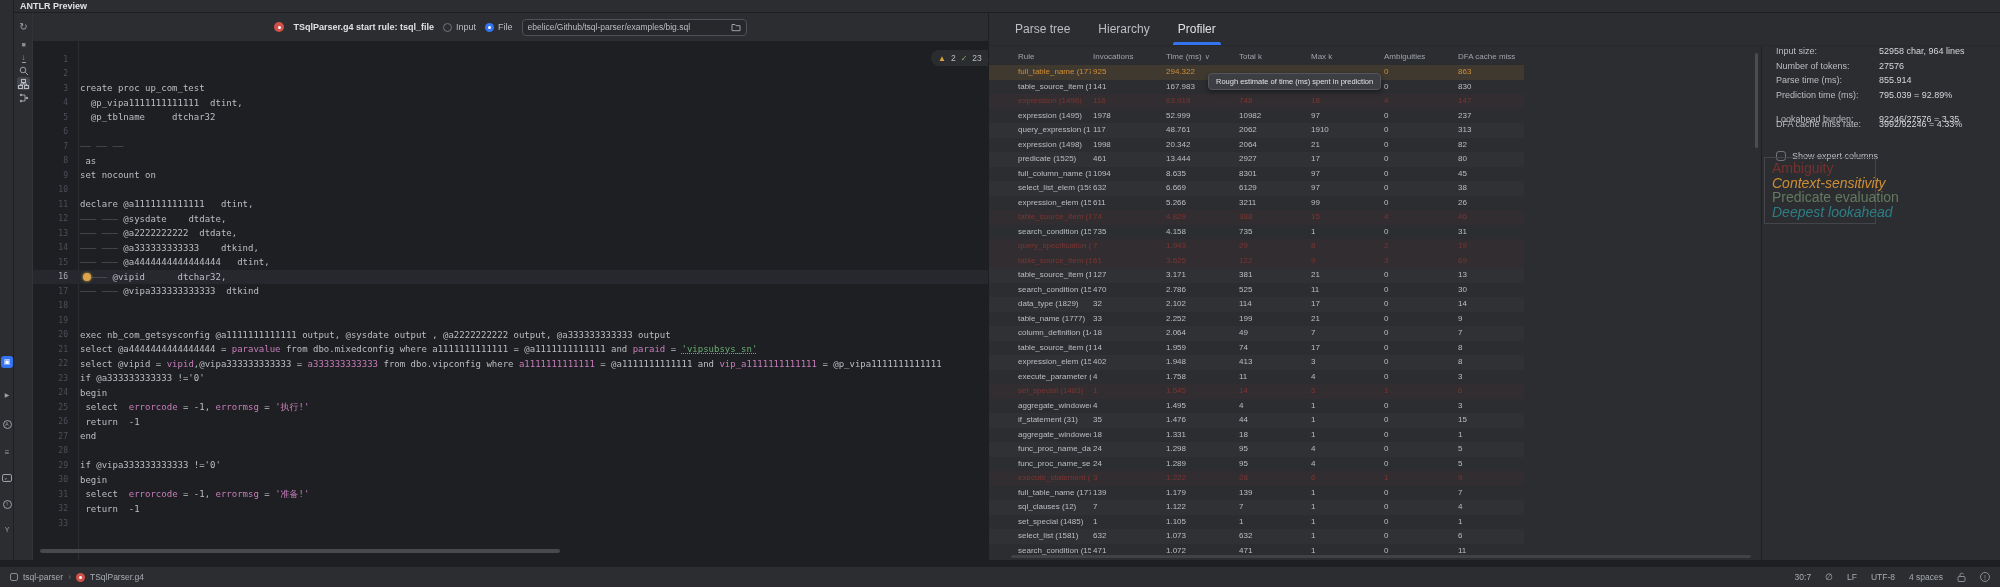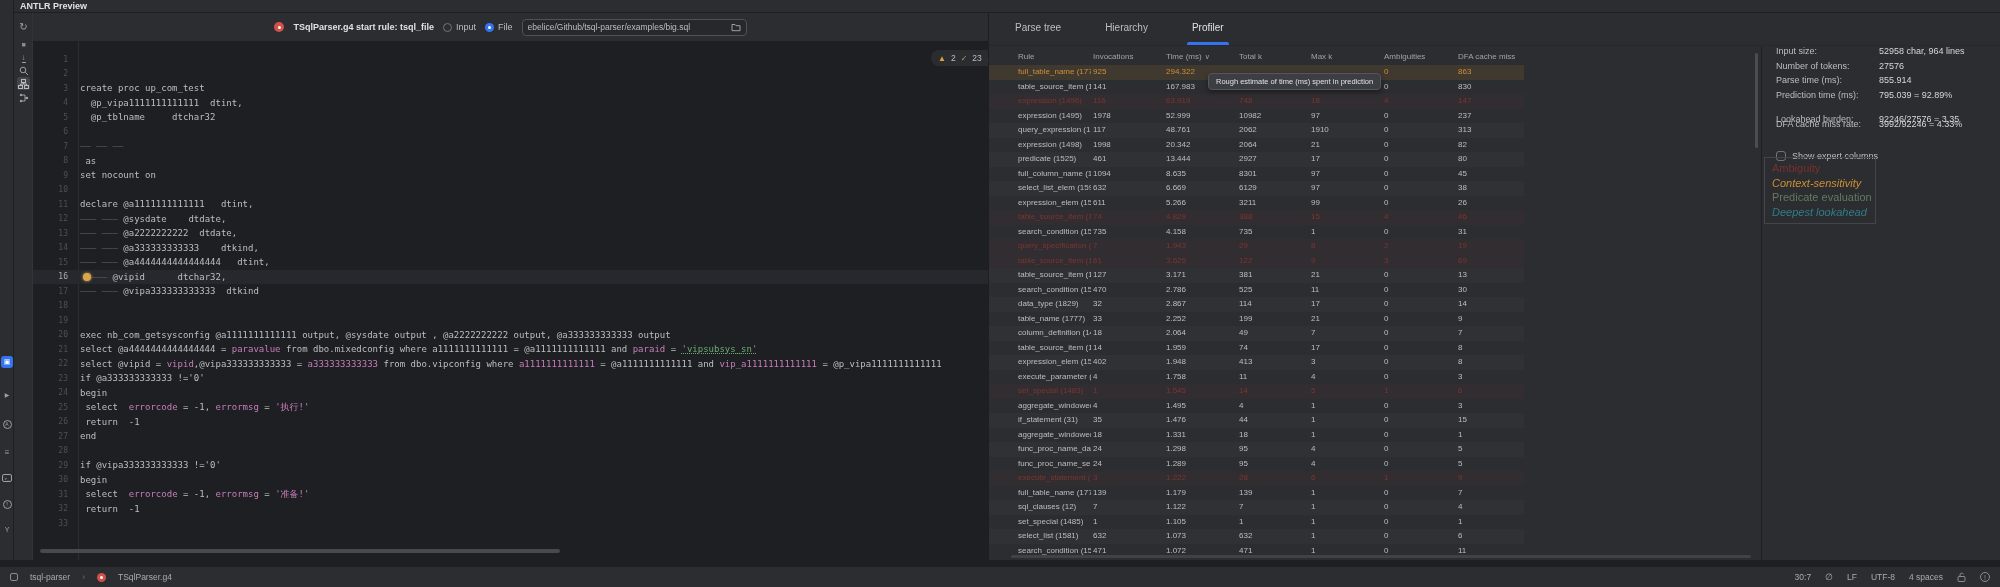--- a/index.html
+++ b/index.html
@@ -54,21 +54,21 @@
   .inspections{position:absolute;left:898px;top:37px;height:16px;background:rgba(43,45,48,.95);border-radius:8px;
     display:flex;align-items:center;gap:5px;padding:0 7px;font-size:8.5px;color:#bcbec4}
   .w-icn{color:#d9a343;font-size:8px}
   .k-icn{color:#8fa876;font-size:8px}
   .nav-icn{color:#9da0a8;font-size:7px}
 
   .hscroll{position:absolute;left:7px;top:536px;width:520px;height:4px;background:#47494d;border-radius:2px}
 
   
   #right{position:absolute;left:988px;top:13px;width:1012px;height:547px;background:#2b2d30;border-left:1px solid #1e1f22;overflow:hidden}
-  .tabs{display:flex;gap:44px;padding:9px 16px 0 26px;height:33px;border-bottom:1px solid #26282b;font-size:10px}
+  .tabs{display:flex;gap:28px;padding:9px 16px 0 26px;height:33px;border-bottom:1px solid #26282b;font-size:12px}
   .tab{position:relative;color:#bcbec4;padding-bottom:9px}
   .tab.active{color:#dfe1e5}
   .tab.active::after{content:"";position:absolute;left:-5px;right:-5px;bottom:0;height:3px;background:#3574f0;border-radius:2px 2px 0 0}
 
   .thead{position:absolute;top:39px;left:0;width:760px;height:12px;font-size:8px;color:#9fa3ab}
   .cc{position:absolute;top:0;white-space:nowrap}
   .c0{left:29px;width:73px;overflow:hidden}
   .c1{left:104px}.c2{left:177px}.c3{left:250px}.c4{left:322px}.c5{left:395px}.c6{left:469px}
   .sort-chev{color:#9fa3ab;font-size:7px;margin-left:3px}
 
@@ -84,27 +84,27 @@
     border-radius:4px;padding:0 7px;font-size:7.5px;color:#dfe1e5;display:flex;align-items:center;
     white-space:nowrap;z-index:6;box-shadow:0 2px 5px rgba(0,0,0,.4)}
 
   .divider-v{position:absolute;left:772px;top:34px;bottom:0;width:1px;background:#1e1f22}
   #stats{position:absolute;left:773px;top:0;width:239px;bottom:0;font-size:9px}
   .stat-row{position:absolute;left:0;width:100%;height:13px;white-space:nowrap}
   .stat-lab{position:absolute;left:14px;color:#bcbec4}
   .stat-val{position:absolute;left:117px;color:#d5d7dd}
   .chk-row{position:absolute;left:14px;top:138px;display:flex;align-items:center;gap:6px;color:#bcbec4}
   .chk-box{width:10px;height:10px;border:1px solid #6f737a;border-radius:3px;background:transparent}
-  .legend{position:absolute;left:2px;top:144px;width:112px;border:1px solid #43454a;padding:3px 0 4px 7px;font-size:11px}
+  .legend{position:absolute;left:2px;top:144px;width:112px;border:1px solid #43454a;padding:3px 0 4px 7px;font-size:14px}
   .legend div{height:14.5px;line-height:14.5px;white-space:nowrap}
 
   
   #statusbar{position:absolute;left:0;right:0;top:566px;height:21px;background:#2b2d30;border-top:1px solid #1e1f22;
     display:flex;align-items:center;font-size:8.5px;color:#a8abb2;padding:0 10px}
-  .sb-left{display:flex;align-items:center;gap:12px}
+  .sb-left{display:flex;align-items:center;gap:5px}
   .sb-right{margin-left:auto;display:flex;align-items:center;gap:14px}
   .sb-box{width:8px;height:8px;border:1px solid #8a8d93;border-radius:2px}
   .sb-antlr{width:9px;height:9px;border-radius:50%;background:#d1514a;position:relative}
   .sb-antlr::after{content:"";position:absolute;left:3px;top:3px;width:3px;height:3px;border-radius:50%;background:#fff}
   .chev{color:#6f737a}
   .circle-icn{width:10px;height:10px;border:1px solid #8a8d93;border-radius:50%;display:flex;align-items:center;
     justify-content:center;font-size:7px;color:#8a8d93}
   .icn svg{display:block}
 </style>
 </head>
@@ -395,21 +395,21 @@
         <span class="cc c1">470</span>
         <span class="cc c2">2.786</span>
         <span class="cc c3">525</span>
         <span class="cc c4">11</span>
         <span class="cc c5">0</span>
         <span class="cc c6">30</span>
       </div>
       <div class="prow">
         <span class="cc c0">data_type (1829)</span>
         <span class="cc c1">32</span>
-        <span class="cc c2">2.867</span>
+        <span class="cc c2">2.102</span>
         <span class="cc c3">114</span>
         <span class="cc c4">17</span>
         <span class="cc c5">0</span>
         <span class="cc c6">14</span>
       </div>
       <div class="prow">
         <span class="cc c0">table_name (1777)</span>
         <span class="cc c1">33</span>
         <span class="cc c2">2.252</span>
         <span class="cc c3">199</span>

